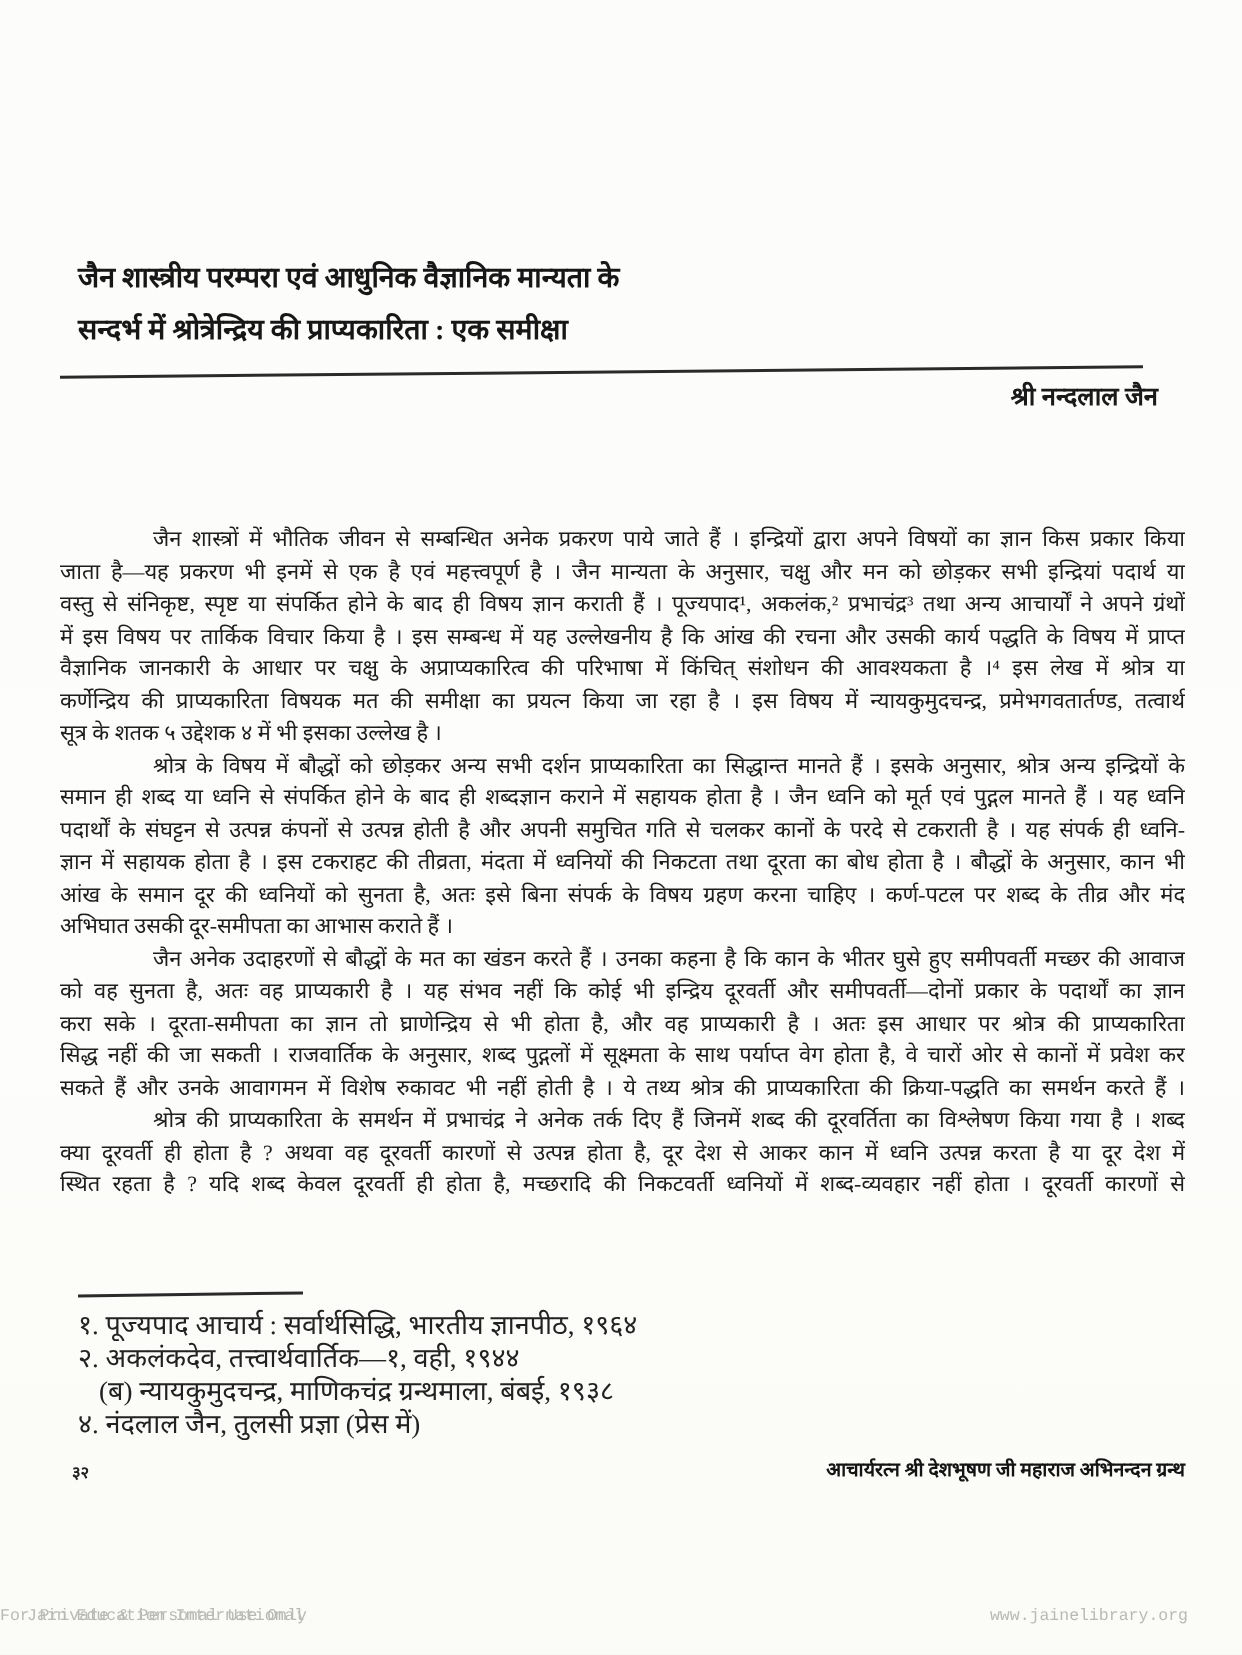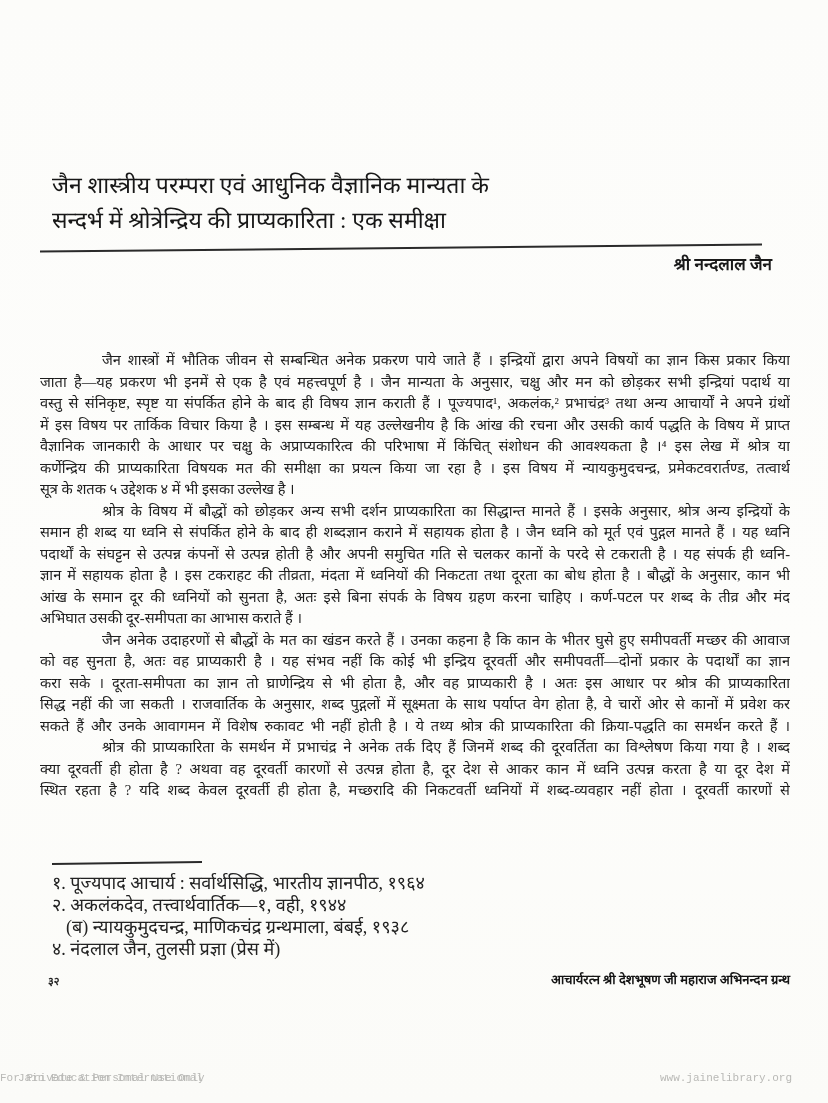--- a/index.html
+++ b/index.html
@@ -8,21 +8,21 @@
     background:#f2f2ef;
     font-family:"Liberation Serif","DejaVu Serif",serif;
   }
   .page{
     position:relative;width:828px;height:1103px;overflow:hidden;
     background:linear-gradient(180deg,#fcfcfa 0%,#fdfdfb 60%,#fbfbf8 100%);
     color:#1b1b1b;
   }
   .title{
     position:absolute;left:52px;top:168px;width:700px;
-    font-size:23px;line-height:35px;font-weight:normal;color:#171717;
+    font-size:19px;line-height:35px;font-weight:bold;color:#171717;
   }
   .title-rule{
     position:absolute;left:40px;top:247px;width:722px;height:2px;
     background:#2a2a2a;transform:rotate(-0.55deg);
   }
   .author{
     position:absolute;right:56px;top:252px;
     font-size:17px;font-weight:bold;color:#1a1a1a;white-space:nowrap;
   }
   .body-block{
@@ -79,21 +79,21 @@
   <div class="title-rule"></div>
 
   <div class="author">श्री नन्दलाल जैन</div>
 
   <div class="body-block">
     <div class="bl indent">जैन शास्त्रों में भौतिक जीवन से सम्बन्धित अनेक प्रकरण पाये  जाते हैं । इन्द्रियों द्वारा अपने विषयों  का ज्ञान किस प्रकार किया</div>
     <div class="bl">जाता है—यह प्रकरण भी इनमें से एक है एवं महत्त्वपूर्ण है । जैन मान्यता के  अनुसार, चक्षु और मन को छोड़कर  सभी इन्द्रियां  पदार्थ या</div>
     <div class="bl">वस्तु से संनिकृष्ट, स्पृष्ट या संपर्कित होने के बाद ही विषय ज्ञान कराती हैं । पूज्यपाद¹, अकलंक,² प्रभाचंद्र³ तथा अन्य आचार्यों ने अपने ग्रंथों</div>
     <div class="bl">में इस विषय पर तार्किक विचार किया है । इस सम्बन्ध में यह  उल्लेखनीय है कि आंख की रचना और उसकी कार्य पद्धति के विषय में प्राप्त</div>
     <div class="bl">वैज्ञानिक जानकारी के  आधार पर चक्षु  के अप्राप्यकारित्व की  परिभाषा में किंचित् संशोधन  की आवश्यकता है ।⁴  इस लेख में श्रोत्र या</div>
-    <div class="bl">कर्णेन्द्रिय की प्राप्यकारिता विषयक मत की समीक्षा का प्रयत्न किया जा रहा है । इस विषय में  न्यायकुमुदचन्द्र, प्रमेकटवरार्तण्ड, तत्वार्थ</div>
+    <div class="bl">कर्णेन्द्रिय की प्राप्यकारिता विषयक मत की समीक्षा का प्रयत्न किया जा रहा है । इस विषय में  न्यायकुमुदचन्द्र, प्रमेभगवतार्तण्ड, तत्वार्थ</div>
     <div class="bl short">सूत्र के शतक ५ उद्देशक ४ में भी इसका उल्लेख है ।</div>
 
 
     <div class="bl indent">श्रोत्र के विषय में बौद्धों को छोड़कर अन्य सभी दर्शन प्राप्यकारिता का सिद्धान्त मानते हैं ।  इसके अनुसार,  श्रोत्र अन्य इन्द्रियों के</div>
     <div class="bl">समान ही शब्द या ध्वनि से संपर्कित होने के बाद ही शब्दज्ञान कराने में सहायक होता है । जैन ध्वनि को मूर्त एवं पुद्गल मानते हैं । यह ध्वनि</div>
     <div class="bl">पदार्थों के संघट्टन से उत्पन्न कंपनों से उत्पन्न होती है और अपनी समुचित गति से चलकर कानों के परदे से टकराती है । यह संपर्क ही ध्वनि-</div>
     <div class="bl">ज्ञान में सहायक होता है । इस टकराहट की तीव्रता, मंदता में ध्वनियों की निकटता तथा दूरता का बोध होता है । बौद्धों के अनुसार, कान भी</div>
     <div class="bl">आंख के समान दूर की ध्वनियों को सुनता है,  अतः इसे बिना संपर्क के  विषय ग्रहण करना चाहिए ।  कर्ण-पटल पर शब्द  के तीव्र और मंद</div>
     <div class="bl short">अभिघात उसकी दूर-समीपता का आभास कराते हैं ।</div>
 

